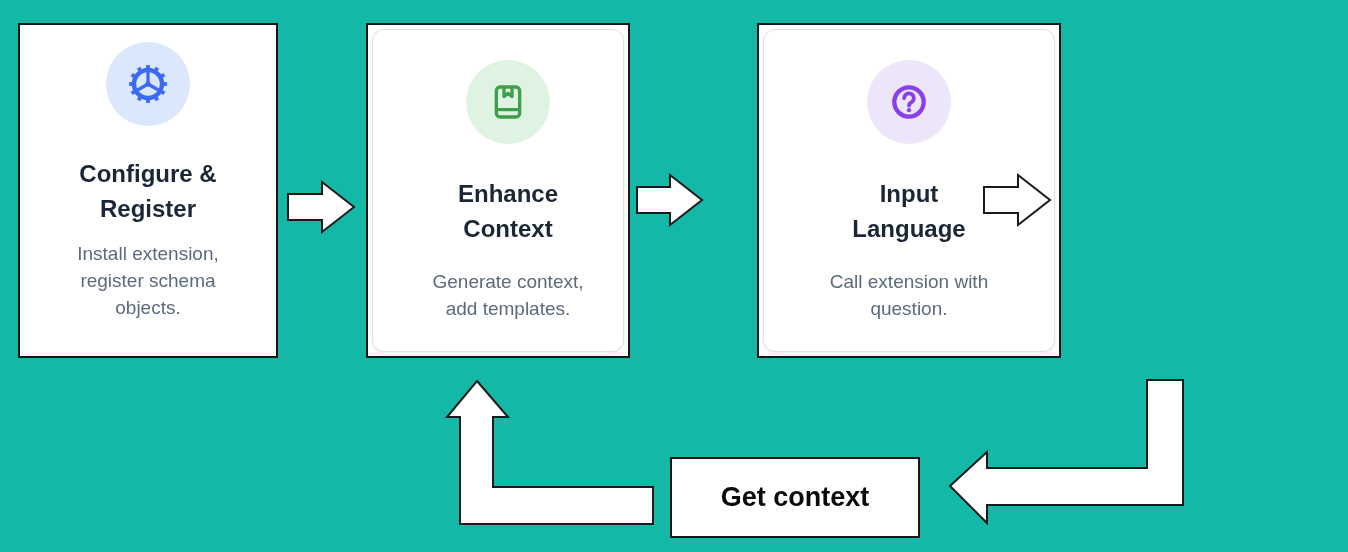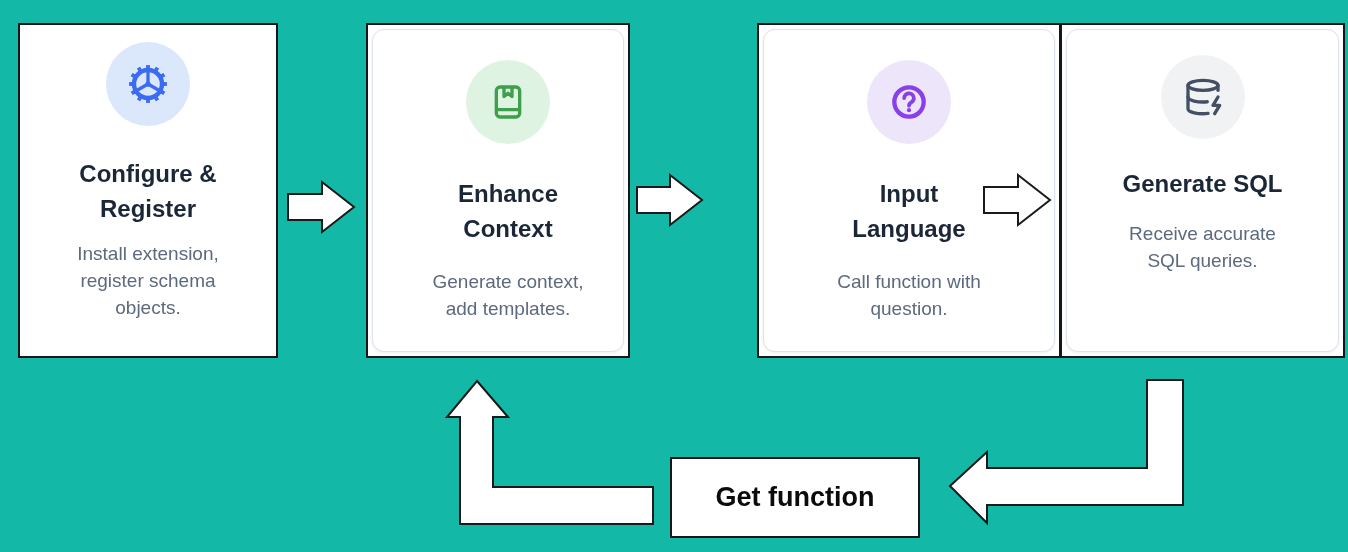--- a/index.html
+++ b/index.html
@@ -135,53 +135,36 @@
     <div class="card-content">
       <div class="icon-circle">
         <svg class="icon-svg" width="40" height="40" viewBox="0 0 24 24" fill="none" stroke="#8940e8" stroke-linecap="round" stroke-linejoin="round">
           <circle cx="12" cy="12" r="8.8" stroke-width="2.6"></circle>
           <path d="M9.1 9.7a2.9 2.9 0 1 1 4.2 2.6c-.9.45-1.3 1-1.3 1.9" stroke-width="2.2"></path>
           <circle cx="12" cy="16.9" r="1.25" fill="#8940e8" stroke="none"></circle>
         </svg>
       </div>
       <div class="card-title">Input
 Language</div>
-      <div class="card-desc">Call function with
+      <div class="card-desc">Call extension with
 question.</div>
     </div>
   </div>
 
-  <div class="card card--4">
-    <div class="card-inner"></div>
-    <div class="card-content">
-      <div class="icon-circle">
-        <svg class="icon-svg" width="40" height="40" viewBox="0 0 24 24" fill="none" stroke="#454f63" stroke-width="2" stroke-linecap="round" stroke-linejoin="round">
-          <ellipse cx="12" cy="5" rx="9" ry="3"></ellipse>
-          <path d="M3 5V19A9 3 0 0 0 15 21.84"></path>
-          <path d="M21 5V8"></path>
-          <path d="M21 12L18 17H22L19 22"></path>
-          <path d="M3 12A9 3 0 0 0 14.59 14.87"></path>
-        </svg>
-      </div>
-      <div class="card-title">Generate SQL</div>
-      <div class="card-desc">Receive accurate
-SQL queries.</div>
-    </div>
-  </div>
 
   <svg class="arrows-layer" width="1348" height="552" viewBox="0 0 1348 552">
 
     <polygon points="288,194 322,194 322,182 354,207 322,232 322,220 288,220"></polygon>
 
     <polygon points="637,187 670,187 670,175 702,200 670,225 670,213 637,213"></polygon>
 
     <polygon points="984,187 1018,187 1018,175 1050,200 1018,225 1018,213 984,213"></polygon>
 
     <polygon points="477,381 508,417 493,417 493,487 653,487 653,524 460,524 460,417 447,417"></polygon>
 
     <polygon points="950,486 987,452 987,468 1147,468 1147,380 1183,380 1183,505 987,505 987,523"></polygon>
   </svg>
 
   <div class="loop-label-box">
-    <span>Get function</span>
+    <span>Get context</span>
   </div>
 
 </div>
 
 </body></html>

